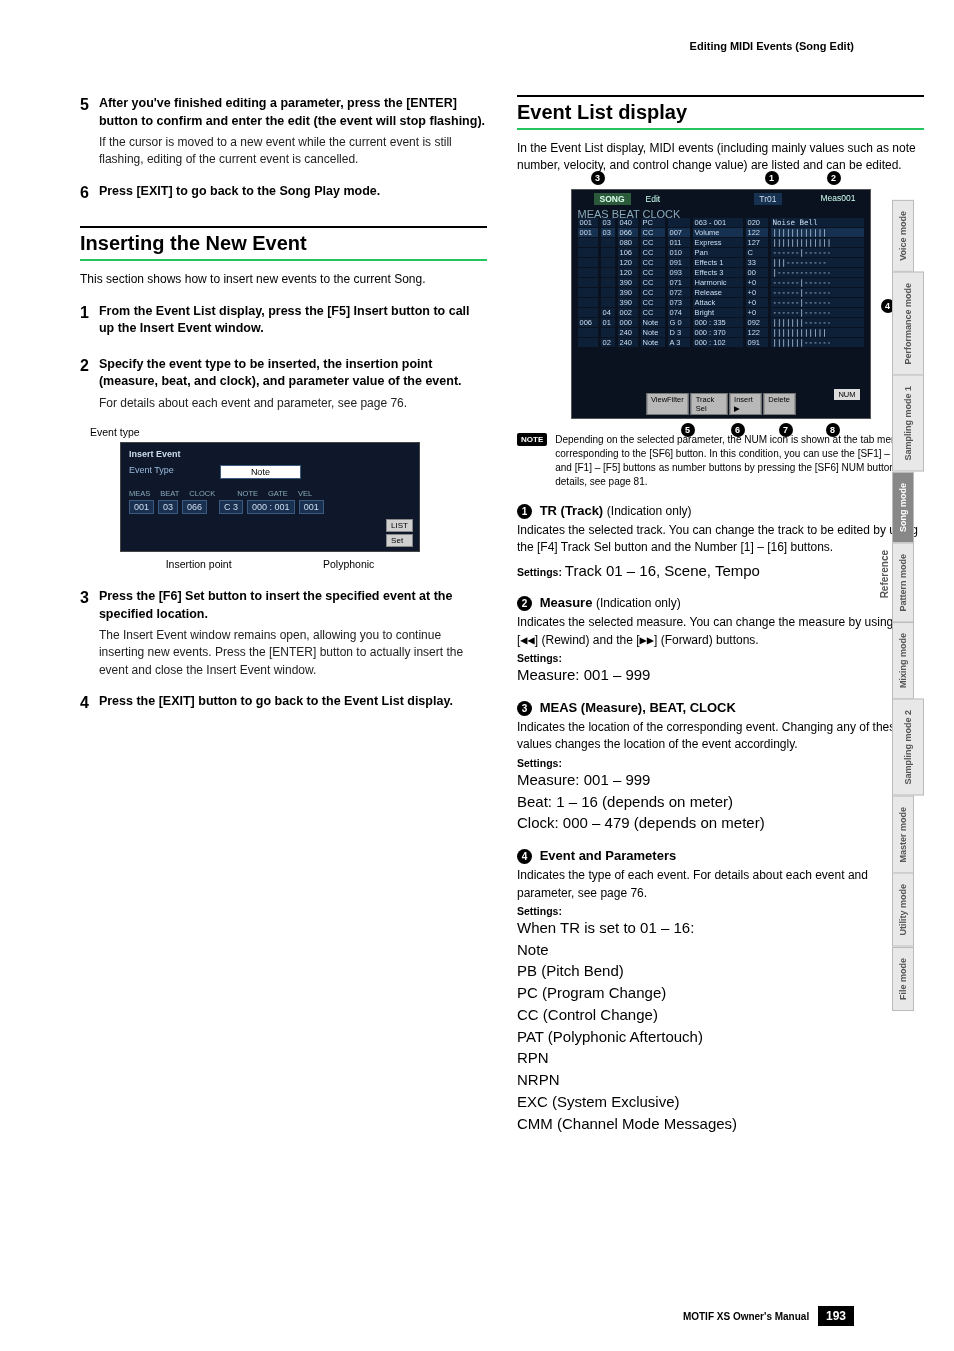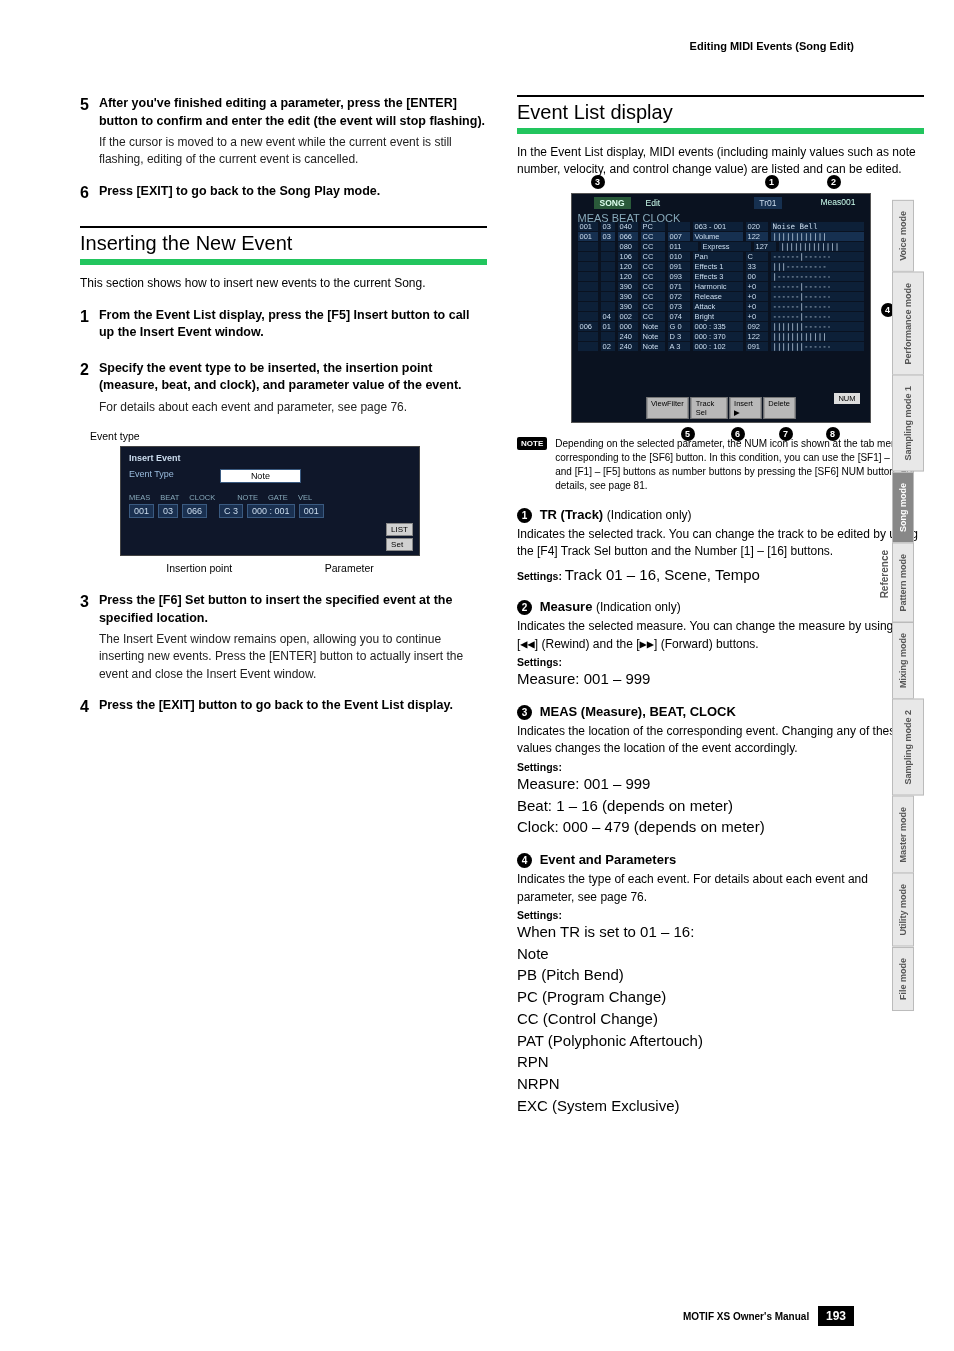--- a/index.html
+++ b/index.html
@@ -51,23 +51,23 @@
     line-height: 1.4;
     margin-bottom: 4px;
   }
   .step-text {
     font-size: 12px;
     line-height: 1.45;
     color: #222;
   }
   h2.section {
     font-size: 20px;
-    font-weight: normal;
+    font-weight: bold;
     border-top: 2px solid #000;
-    border-bottom: 6px solid #22c55e;
+    border-bottom: 2px solid #22c55e;
     padding: 4px 0;
     margin: 22px 0 10px 0;
   }
   .intro {
     font-size: 12px;
     line-height: 1.45;
     margin-bottom: 14px;
   }
   .small-label {
     font-size: 10.5px;
@@ -385,21 +385,21 @@
             <span class="dark-cell">001</span>
           </div>
         </div>
         <div class="shot1-btns">
           <span class="mini-btn">LIST</span>
           <span class="mini-btn">Set</span>
         </div>
       </div>
       <div class="caption-row">
         <span>Insertion point</span>
-        <span>Parameter</span>
+        <span>Polyphonic</span>
       </div>
 
       <div class="step" style="margin-top:18px;">
         <div class="step-num">3</div>
         <div class="step-body">
           <div class="step-title">Press the [F6] Set button to insert the specified event at the specified location.</div>
           <div class="step-text">The Insert Event window remains open, allowing you to continue inserting new events. Press the [ENTER] button to actually insert the event and close the Insert Event window.</div>
         </div>
       </div>
 
@@ -451,21 +451,21 @@
                 <span class="cell" style="width:22px;">007</span>
                 <span class="cell" style="width:50px;">Volume</span>
                 <span class="cell" style="width:22px;">122</span>
                 <span class="cell" style="flex:1;font-family:monospace;">||||||||||||</span>
               </div>
               <div class="shot2-row">
                 <span class="cell-dk" style="width:20px;">&nbsp;</span>
                 <span class="cell-dk" style="width:14px;">&nbsp;</span>
                 <span class="cell-dk" style="width:20px;">080</span>
                 <span class="cell-dk" style="width:24px;">CC</span>
-                <span class="cell-dk" style="width:30px;">011</span>
+                <span class="cell-dk" style="width:22px;">011</span>
                 <span class="cell-dk" style="width:50px;">Express</span>
                 <span class="cell-dk" style="width:22px;">127</span>
                 <span class="cell-dk" style="flex:1;font-family:monospace;">|||||||||||||</span>
               </div>
               <div class="shot2-row">
                 <span class="cell-dk" style="width:20px;">&nbsp;</span>
                 <span class="cell-dk" style="width:14px;">&nbsp;</span>
                 <span class="cell-dk" style="width:20px;">106</span>
                 <span class="cell-dk" style="width:24px;">CC</span>
                 <span class="cell-dk" style="width:22px;">010</span>
@@ -624,20 +624,21 @@
         <div class="settings-text">When TR is set to 01 – 16:</div>
         <div id="p4-items">
             <div class="settings-text">Note</div>
             <div class="settings-text">PB (Pitch Bend)</div>
             <div class="settings-text">PC (Program Change)</div>
             <div class="settings-text">CC (Control Change)</div>
             <div class="settings-text">PAT (Polyphonic Aftertouch)</div>
             <div class="settings-text">RPN</div>
             <div class="settings-text">NRPN</div>
             <div class="settings-text">EXC (System Exclusive)</div>
+            <div class="settings-text">CMM (Channel Mode Messages)</div>
           </div>
       </div>
 
     </div>
   </div>
 
   <div class="side-tabs">
     <div class="side-tab">Voice mode</div>
     <div class="side-tab two">Performance mode</div>
     <div class="side-tab two">Sampling mode 1</div>

